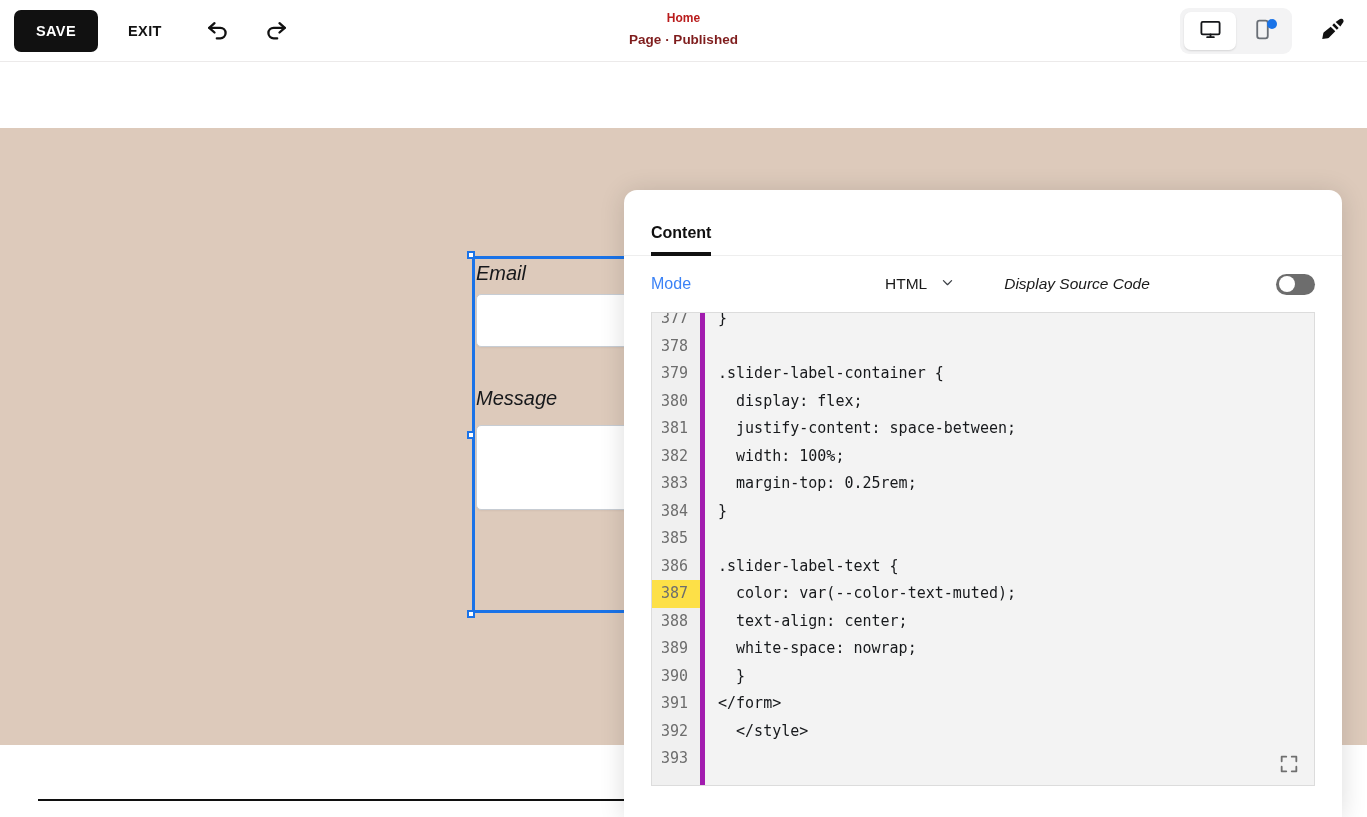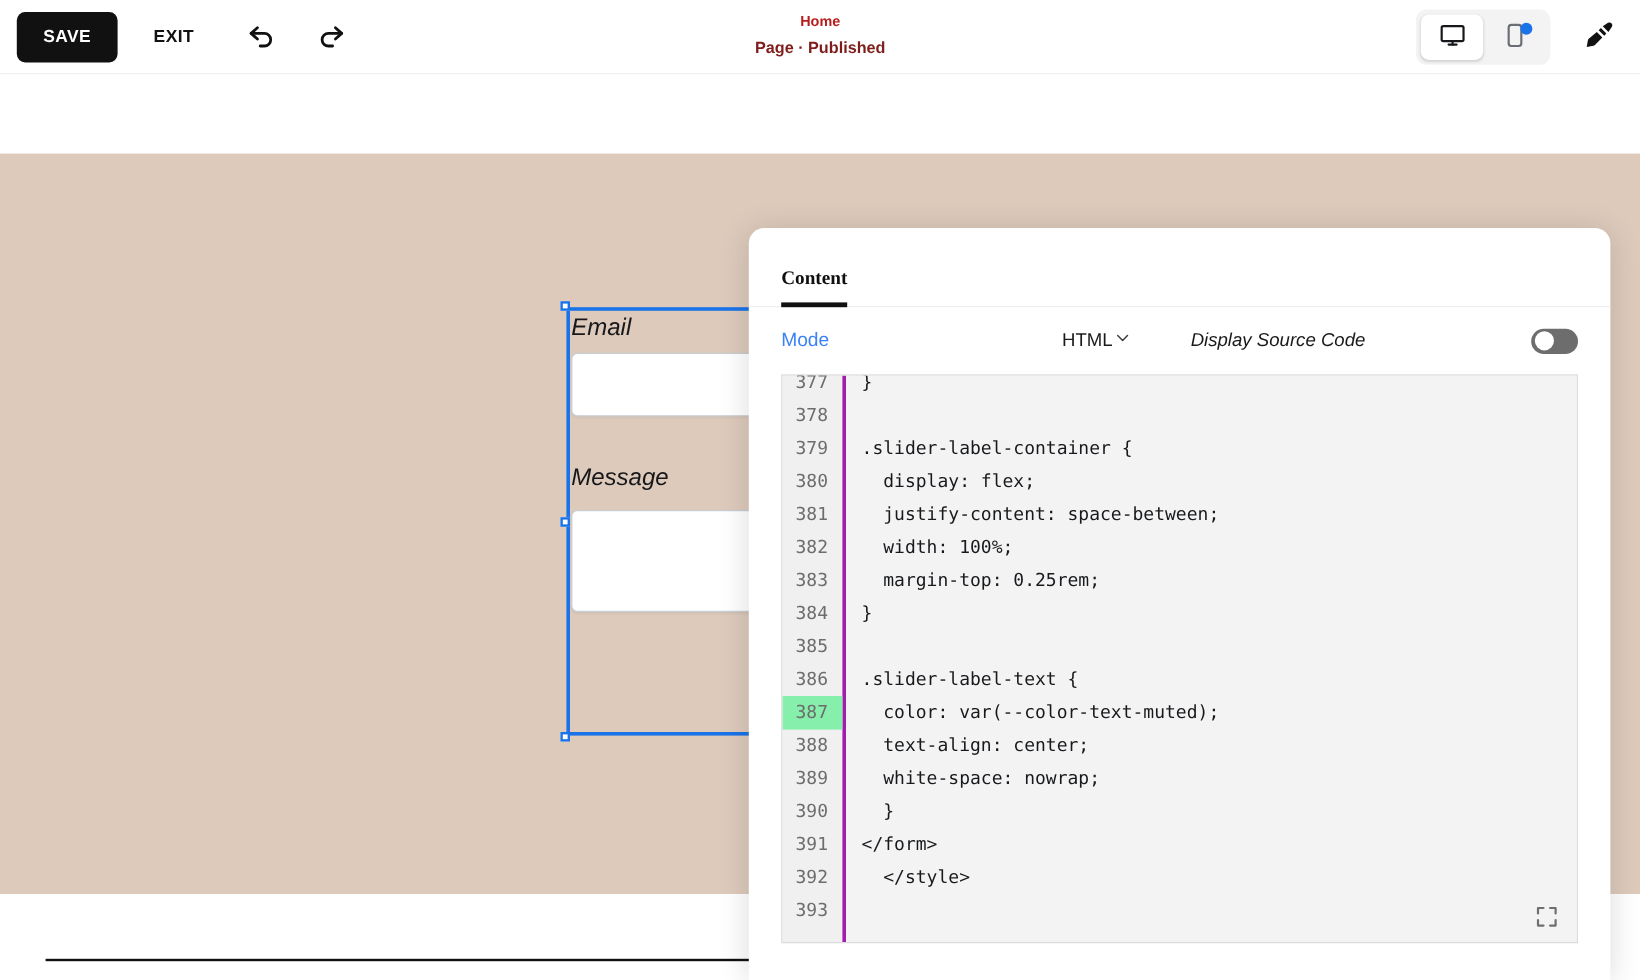--- a/index.html
+++ b/index.html
@@ -169,38 +169,38 @@
     height: 66px;
     border-bottom: 1px solid #eeeeee;
     padding: 0 27px;
     display: flex; align-items: flex-end;
   }
   .tab {
     position: relative;
     font-size: 16px; font-weight: 700; color: #101010;
     padding-bottom: 13px;
     background: transparent; border: none; cursor: pointer;
-    font-family: Liberation Serif, serif;
+    font-family: Liberation Sans, sans-serif;
   }
   .tab.active::after {
     content: "";
     position: absolute; left: 0; right: 0; bottom: -1px;
     height: 4px; background: #111111;
   }
   .mode-row {
     height: 56px;
     padding: 0 27px;
     display: flex; align-items: center;
   }
   .mode-label {
     font-size: 16px; color: #3b82f6;
     width: 232px;
   }
   .mode-select {
-    display: flex; align-items: center; gap: 1px;
+    display: flex; align-items: center; gap: 13px;
     background: transparent; border: none; cursor: pointer;
     font-size: 15.5px; color: #1a1a1a;
     font-family: "Liberation Sans", sans-serif;
     padding: 4px 2px;
   }
   .src-label {
     font-size: 15.5px; color: #1a1a1a;
     margin-left: 47px;
     font-style: italic;
   }
@@ -226,21 +226,21 @@
     margin: 0 27px;
     height: 474px;
     background: #f3f3f3;
     border: 1px solid #dcdcdc;
     overflow: hidden;
     display: flex;
   }
   .gutter {
     width: 53px;
     background: #f0f0f0;
-    border-right: 3px solid #a21caf;
+    border-right: 5px solid #a21caf;
     flex: 0 0 53px;
     padding-top: 0;
   }
   .code-area {
     flex: 1 1 auto;
     background: #f3f3f3;
     position: relative;
     overflow: hidden;
   }
   .ln, .cl {
@@ -252,21 +252,21 @@
   .ln {
     color: #6d6d6d;
     text-align: right;
     padding-right: 12px;
   }
   .cl {
     color: #17191c;
     padding-left: 13px;
   }
   .cl.hl, .ln.hl {
-    background: #86efac;
+    background: #fde047;
   }
   .caret {
     display: inline-block;
     width: 1px; height: 17px;
     background: #111111;
     vertical-align: -3px;
   }
   .editor-inner { position: absolute; top: -8px; left: 0; right: 0; }
   .gutter-inner { position: relative; top: -8px; }
   .expand-icon {

